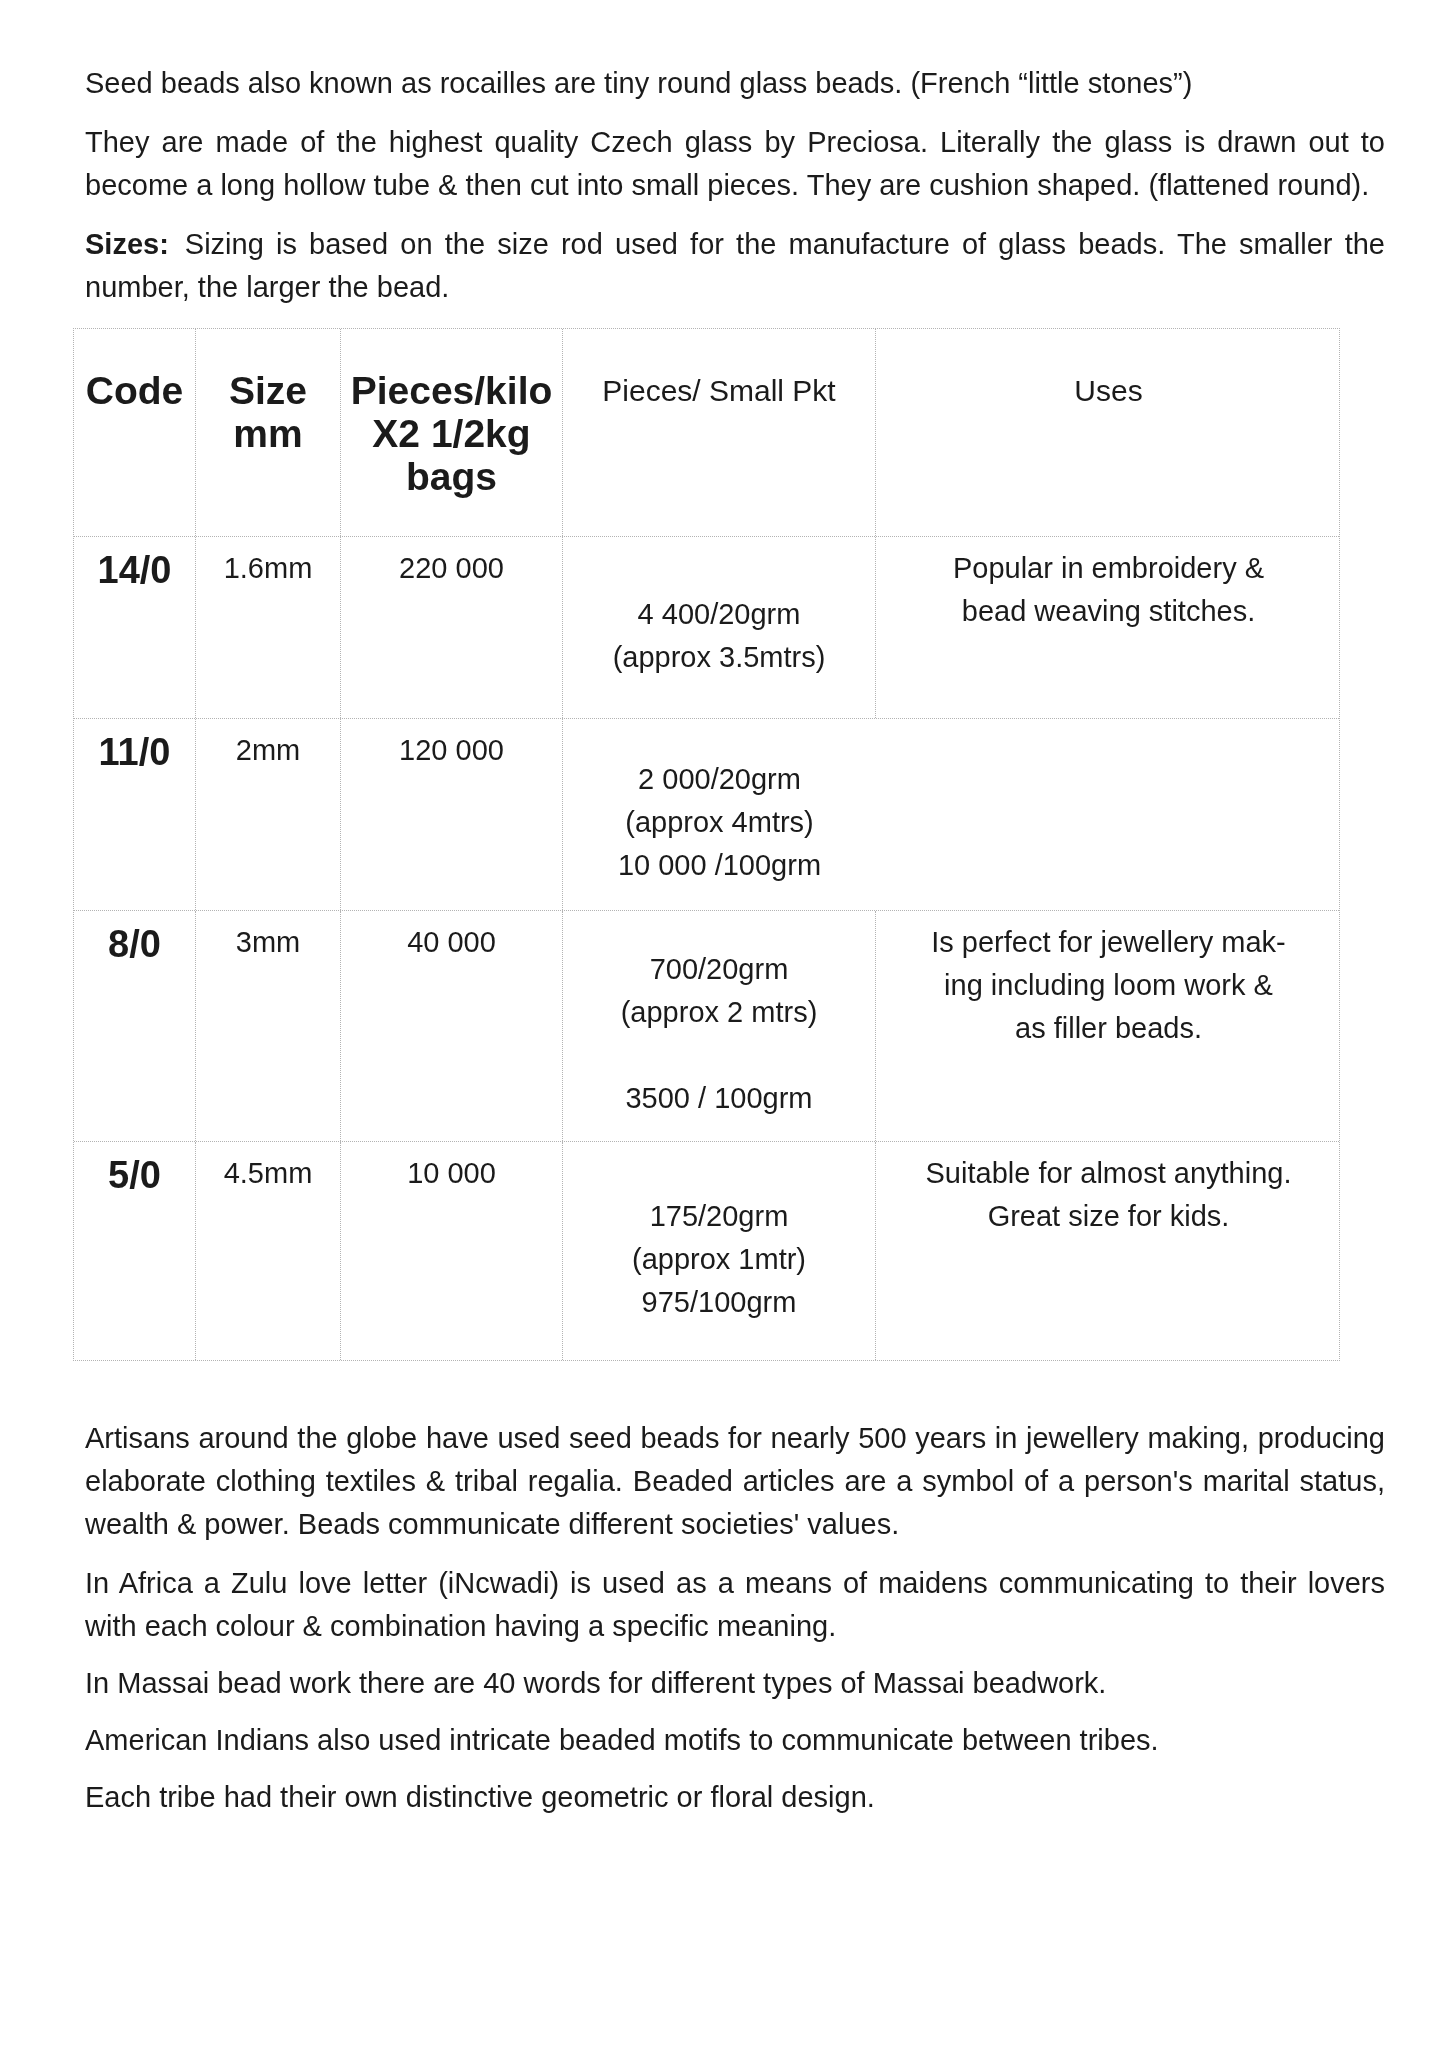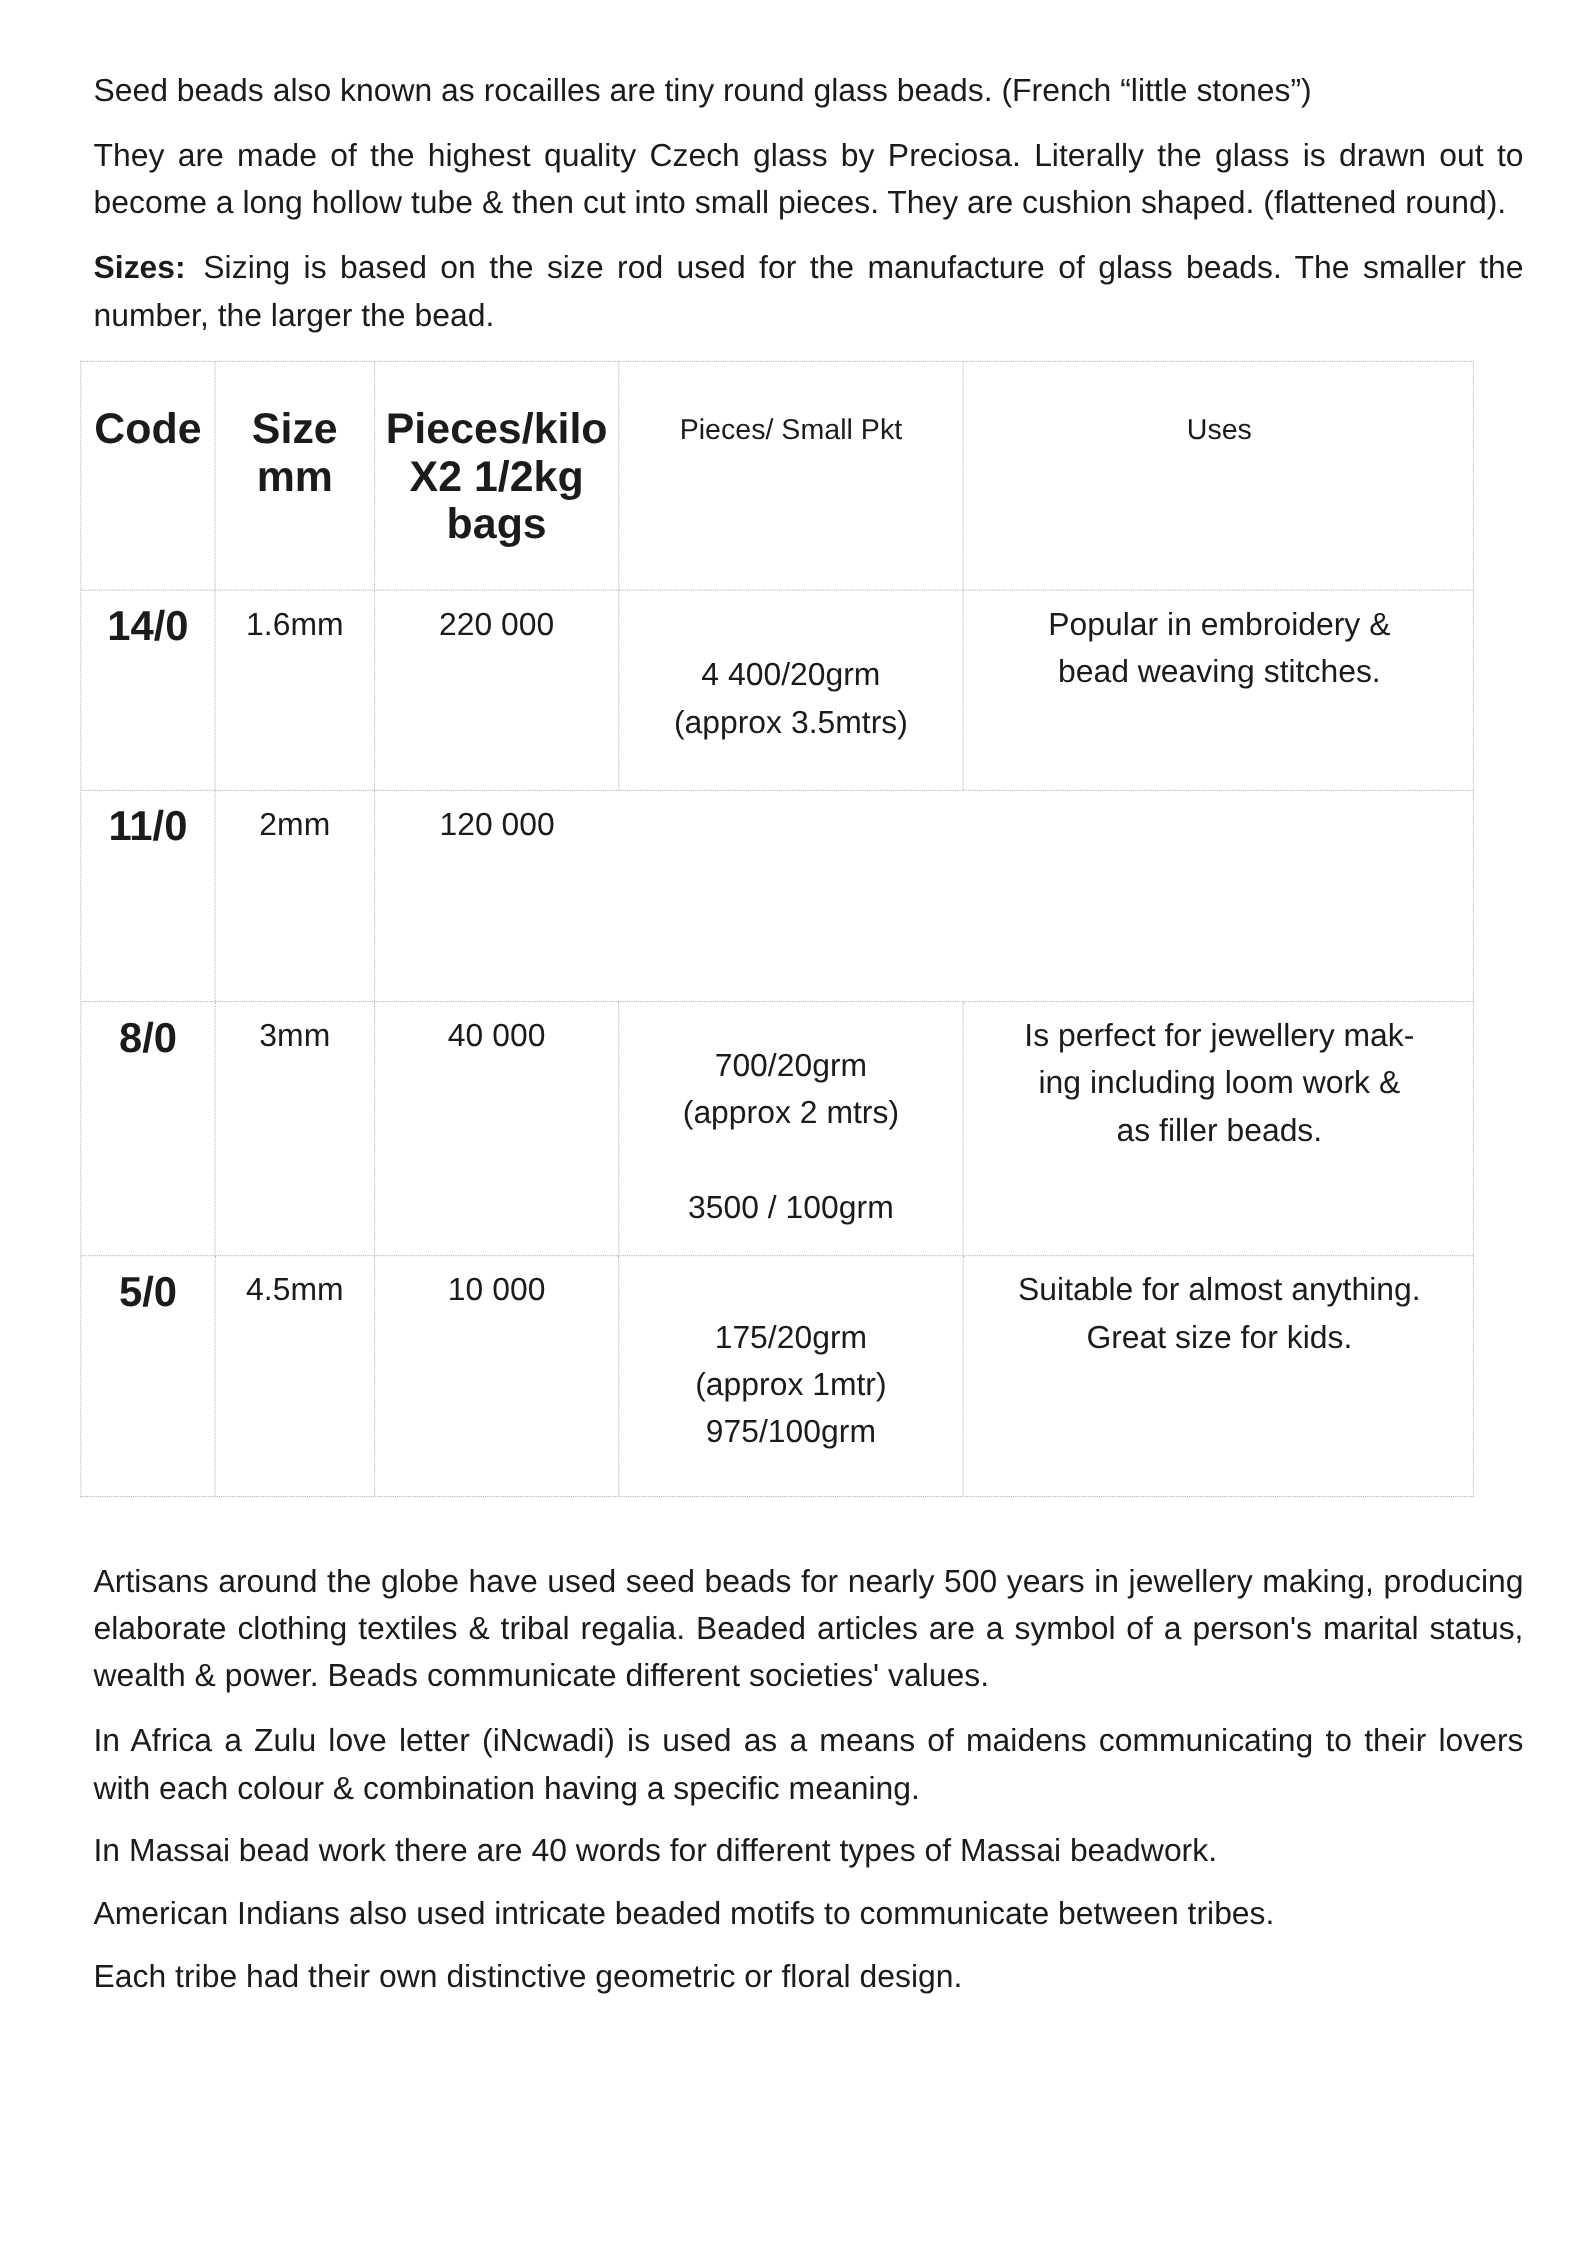--- a/index.html
+++ b/index.html
@@ -46,21 +46,21 @@
     flex-direction: column;
     align-items: center;
     text-align: center;
     overflow: hidden;
   }
   .cell:not(:last-child) { border-right: 1px dotted #b3b3b3; }
   .cell.top  { justify-content: flex-start; padding-top: 10px; }
   .cell.headc { justify-content: flex-start; padding-top: 40px; }
   .cell.mid  { justify-content: center; padding-top: 26px; padding-bottom: 10px; }
   .hd-bold { font-weight: bold; font-size: 39px; }
-  .hd-reg  { font-size: 26px; }
+  .hd-reg  { font-size: 30px; }
   .code-val { font-weight: bold; font-size: 38px; line-height: 46px; }
   .line { min-height: 43px; line-height: 43px; }
   .after-table { margin-top: 56px; }
   .tight { margin-bottom: 14px; }
 </style>
 </head>
 <body>
 
 <div class="page">
 
@@ -116,20 +116,25 @@
     <div class="t-row r2">
       <div class="cell top">
         <div class="code-val">11/0</div>
       </div>
       <div class="cell top">
         <div class="line">2mm</div>
       </div>
       <div class="cell top">
         <div class="line">120 000</div>
       </div>
+      <div class="cell mid">
+        <div class="line">2 000/20grm</div>
+        <div class="line">(approx 4mtrs)</div>
+        <div class="line">10 000 /100grm</div>
+      </div>
     </div>
 
     <div class="t-row r3">
       <div class="cell top">
         <div class="code-val">8/0</div>
       </div>
       <div class="cell top">
         <div class="line">3mm</div>
       </div>
       <div class="cell top">

